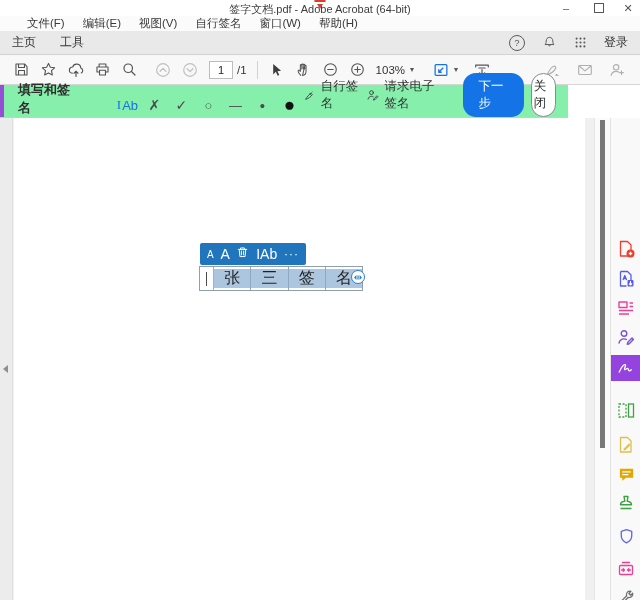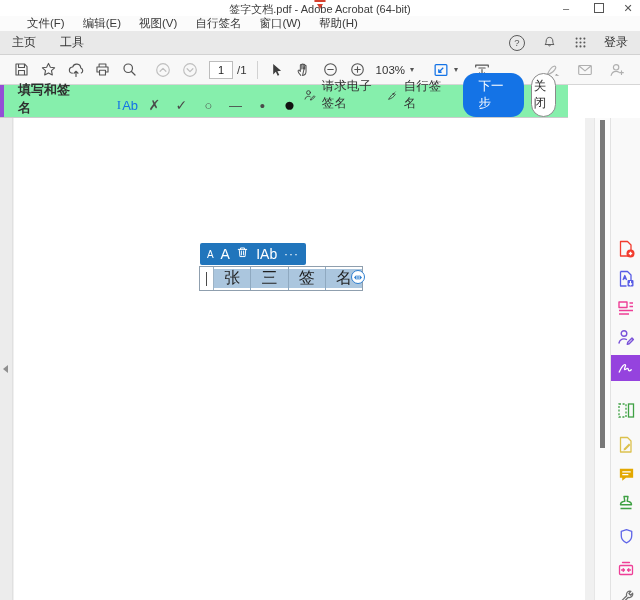--- a/index.html
+++ b/index.html
@@ -275,34 +275,34 @@
         </span>
       <span class="fs-tool g-cross">✗</span>
       <span class="fs-tool g-check">✓</span>
       <span class="fs-tool g-circle">○</span>
       <span class="fs-tool g-line">—</span>
       <span class="fs-tool g-dot">•</span>
       <span class="fs-tool g-disc">●</span>
     </span>
     <span class="fs-right">
       <span class="fs-action">
+        <svg width="17" height="17" viewBox="0 0 20 20" fill="none" stroke="#3a3a3a" stroke-width="1.3" stroke-linejoin="round">
+            <path d="M4 16c5-1.5 8-3.6 10.4-7.6l-2-2C9 9 6.2 12 4 16z"></path>
+            <path d="M13.3 5.5l1.4-1.4"></path>
+            <circle cx="11.2" cy="7.6" r=".7" fill="#3a3a3a"></circle>
+          </svg>
+        <span>自行签名</span>
+      </span>
+      <span class="fs-action">
         <svg width="18" height="18" viewBox="0 0 20 20" fill="none" stroke="#3a3a3a" stroke-width="1.3" stroke-linecap="round" stroke-linejoin="round">
             <circle cx="8" cy="6.5" r="2.8"></circle>
             <path d="M3 16c.7-2.7 2.4-4.1 5-4.1.9 0 1.8.2 2.5.6"></path>
             <path d="M11.8 15.3l4.2-4.2 1.4 1.4-4.2 4.2-1.9.5z"></path>
           </svg>
         <span>请求电子签名</span>
-      </span>
-      <span class="fs-action">
-        <svg width="17" height="17" viewBox="0 0 20 20" fill="none" stroke="#3a3a3a" stroke-width="1.3" stroke-linejoin="round">
-            <path d="M4 16c5-1.5 8-3.6 10.4-7.6l-2-2C9 9 6.2 12 4 16z"></path>
-            <path d="M13.3 5.5l1.4-1.4"></path>
-            <circle cx="11.2" cy="7.6" r=".7" fill="#3a3a3a"></circle>
-          </svg>
-        <span>自行签名</span>
       </span>
       <span class="btn-next">下一步</span>
       <span class="btn-closepanel">关闭</span>
     </span>
   </div>
 
   <div class="content">
     <div class="left-strip">
       <span class="collapse-arrow"></span>
     </div>

